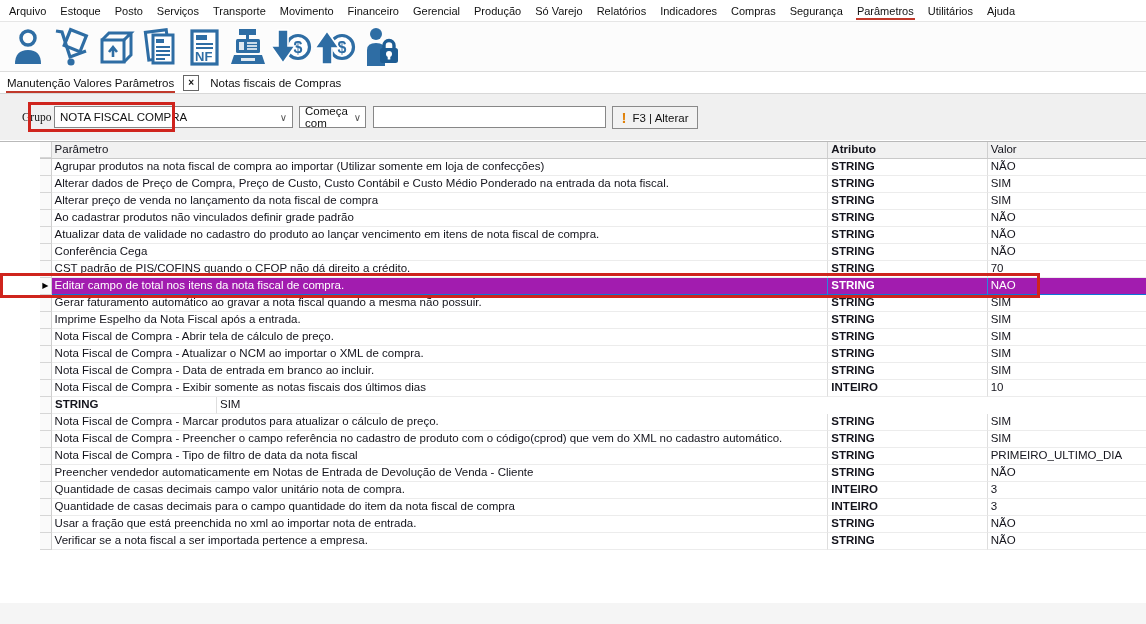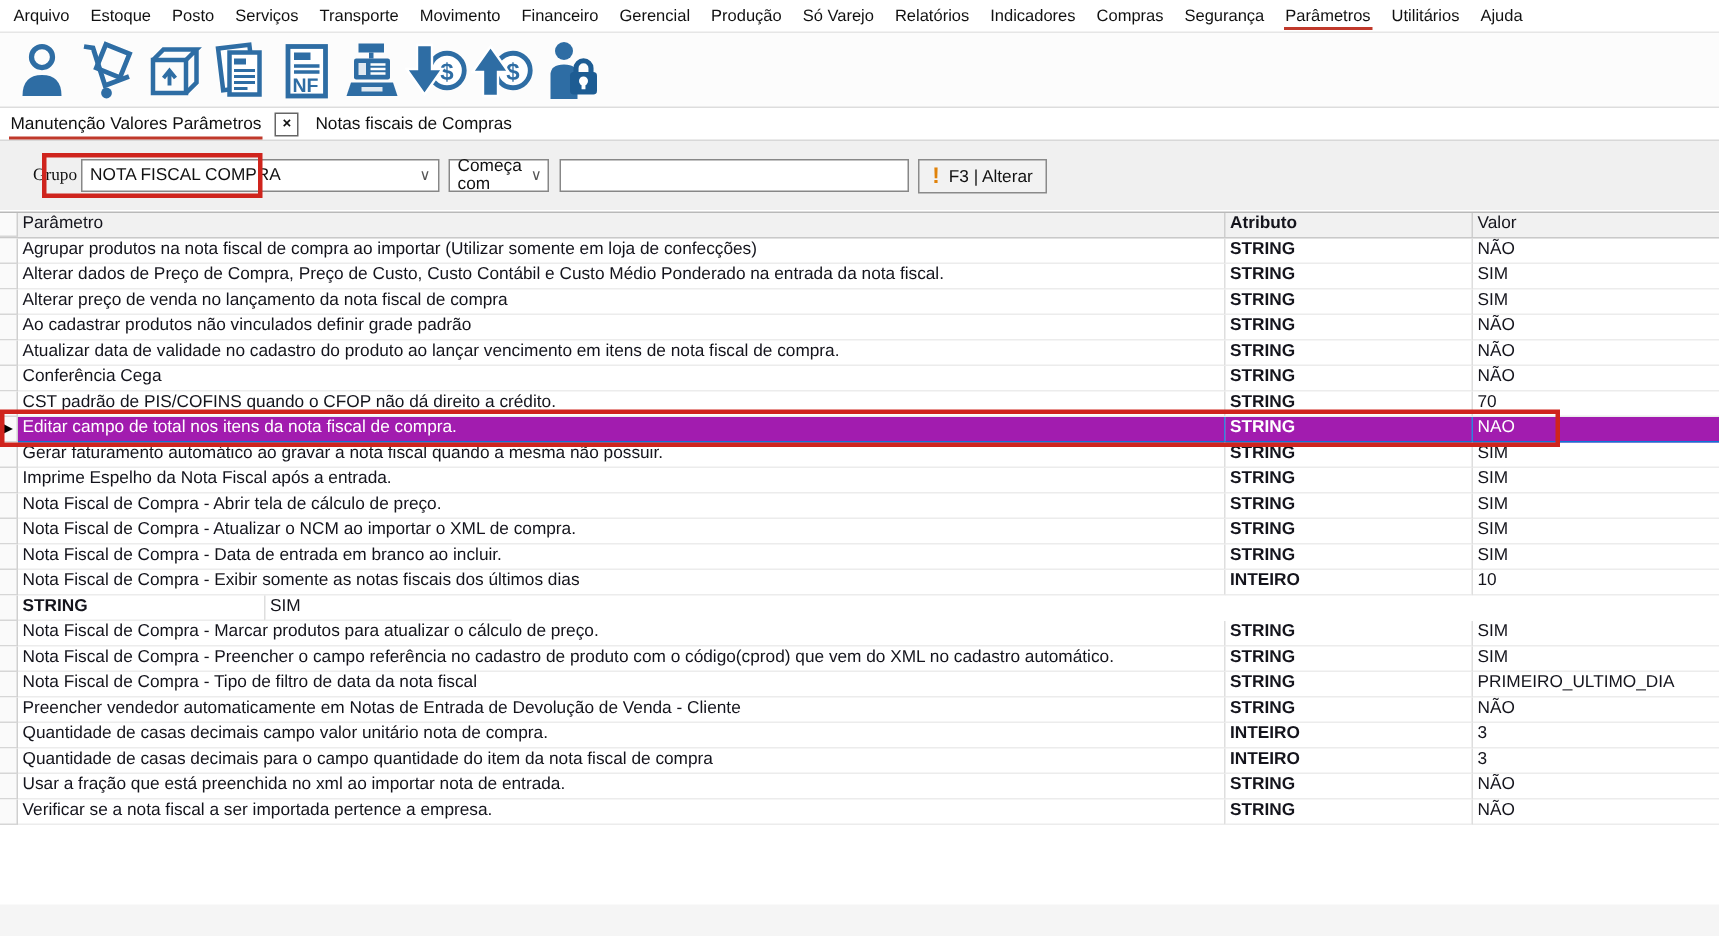--- a/index.html
+++ b/index.html
@@ -42,21 +42,21 @@
   .combo.c2 { left:299px; width:67px; }
   .search { position:absolute; left:373px; top:12px; width:233px; height:22px;
             border:1px solid #878787; background:#fff; font:inherit; padding:0 4px; }
   .btn { position:absolute; left:612px; top:12px; width:86px; height:23px;
          border:1px solid #8a8a8a; background:#f2f2f2; display:flex; align-items:center;
          justify-content:center; gap:6px; font-size:11.5px; cursor:default; }
   .btn .excl { color:#e0820a; font-weight:bold; font-size:15px; line-height:1; }
 
   
   .grid { position:absolute; left:0; top:141px; width:1146px; height:462px;
-          background:#fff; border-top:1px solid #b9b9b9; font-size:11.5px; color:#14141c; }
+          background:#fff; border-top:1px solid #b9b9b9; font-size:11.5px; color:#14141c;padding-left:40px; }
   .ghead { display:flex; height:17px; background:#f1f1f1; border-bottom:1px solid #c9c9c9; }
   .ghead > div { padding:1px 0 0 3px; border-right:1px solid #cfcfcf; white-space:nowrap; overflow:hidden; }
   .grow { display:flex; height:17px; }
   .grow > div { padding:1px 0 0 3px; border-right:1px solid #dedede; border-bottom:1px solid #ececec;
                 white-space:nowrap; overflow:hidden; }
   .cg { width:12px; background:#fafafa; border-right:1px solid #cfcfcf !important;
         border-bottom:1px solid #d6d6d6 !important; padding:0 !important;
         display:flex; align-items:center; justify-content:center; }
   .cg .tri { font-size:8px; line-height:1; color:#000; }
   .cp { width:805px; }

